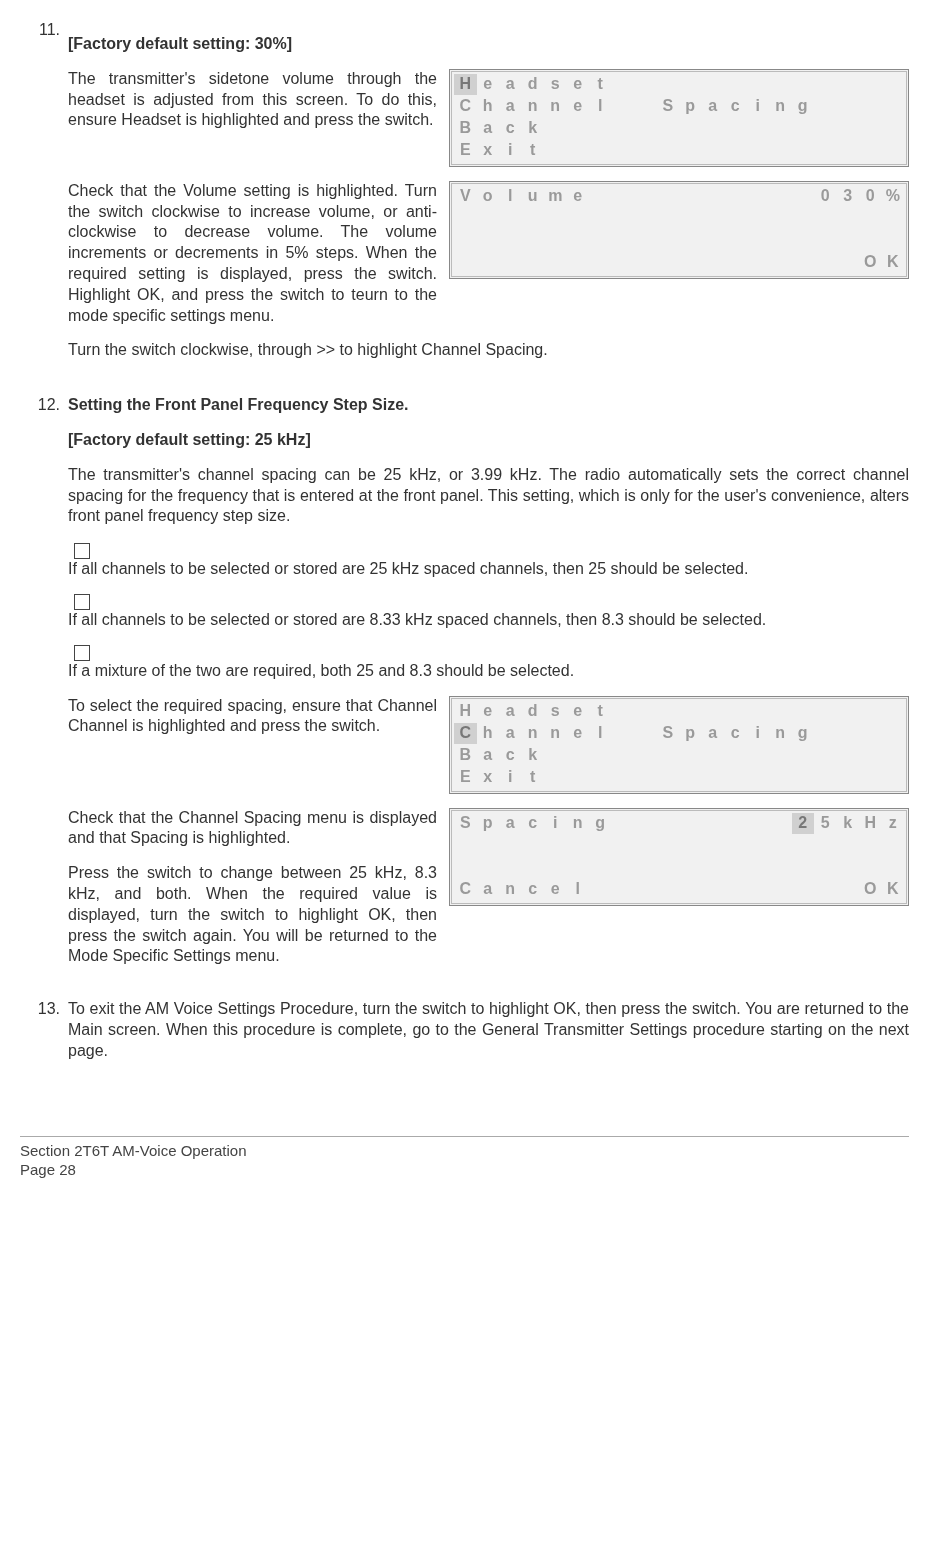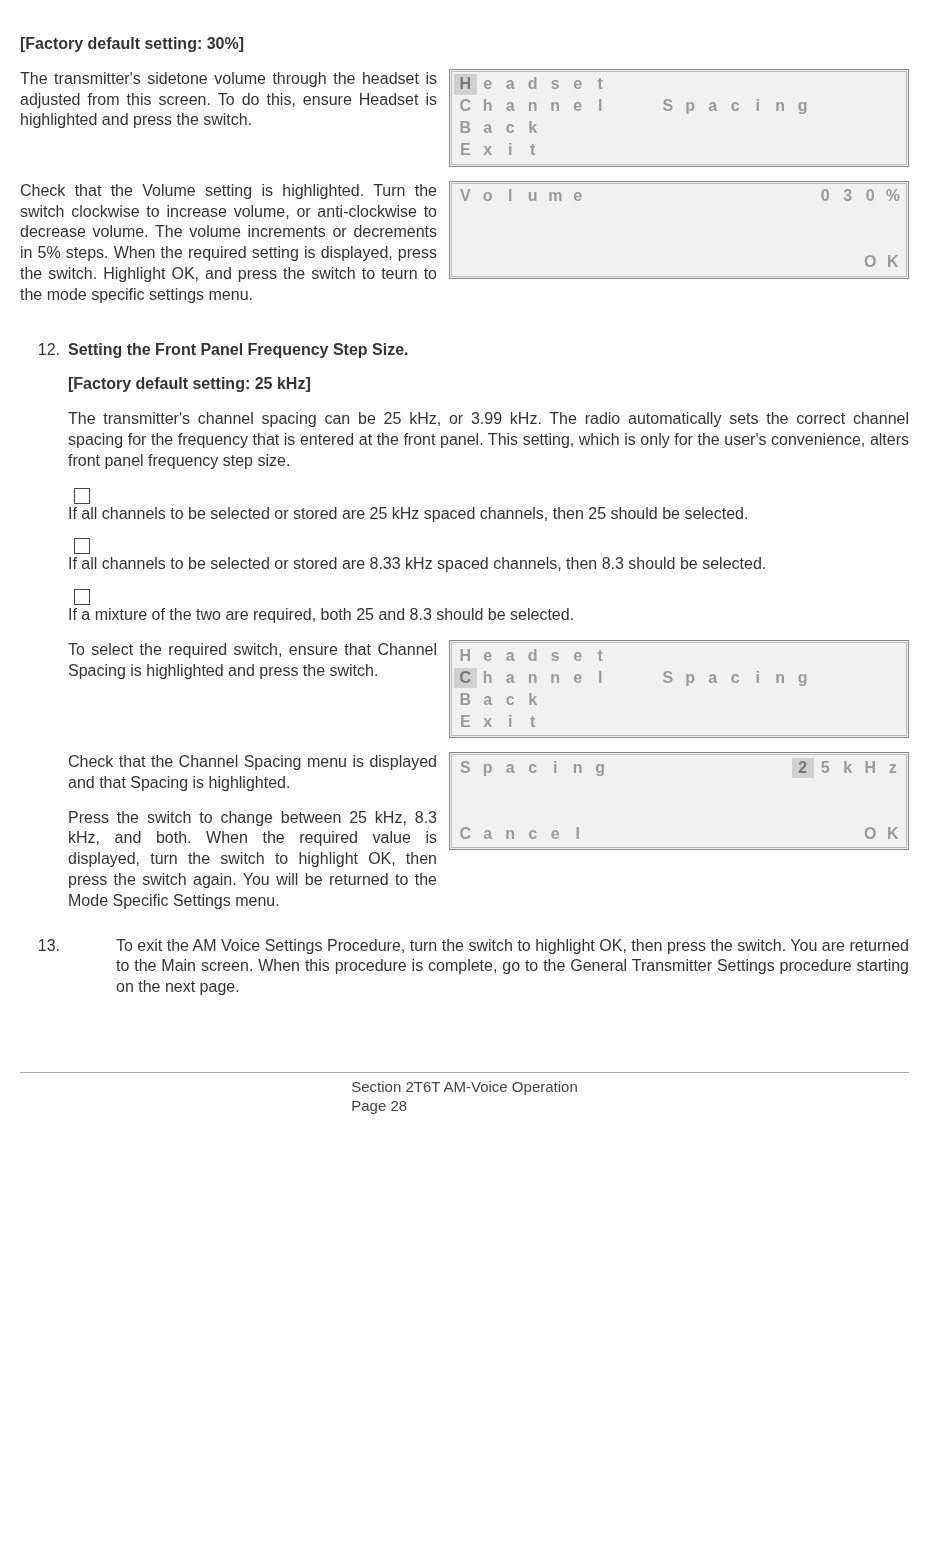--- a/index.html
+++ b/index.html
@@ -41,31 +41,32 @@
   }
   .lcd-cell.hl { background:#d0d0d0; color:#777; }
   .para { margin: 0 0 14px 0; text-align: justify; }
   .bullet-list { margin: 6px 0 14px 0; }
   .bullet-row { display:flex; margin-bottom:12px;flex-direction:column; }
   .bullet-box {
     width:14px; height:14px; border:1.5px solid #444; margin:2px 14px 0 6px; flex-shrink:0;
   }
   .bullet-text { flex:1; text-align: justify; }
   .footer {
-    display:flex; justify-content:center;
+    display:flex; justify-content:flex-start;
     border-top:1px solid #aaa; margin-top:60px; padding-top:4px;
     font-size:15px; color:#444;
   }
   .footer-left { text-align:left; }
   .footer-right { text-align:right; }
 </style>
 </head>
 <body>
 
 <div class="step-row">
+  <div class="step-num">11.</div>
   <div class="step-body">
     <div class="subhead">[Factory default setting: 30%]</div>
 
     <div class="two-col">
       <div class="left-text">The transmitter's sidetone volume through the headset is adjusted from this screen. To do this, ensure Headset is highlighted and press the switch.</div>
       <div class="lcd">
         <div class="lcd-row">
           <span class="lcd-cell hl">H</span>
           <span class="lcd-cell">e</span>
           <span class="lcd-cell">a</span>
@@ -128,20 +129,21 @@
         </div>
         <div class="lcd-row"></div>
         <div class="lcd-row"></div>
         <div class="lcd-row" style="justify-content:flex-end;">
           <span class="lcd-cell">O</span>
           <span class="lcd-cell">K</span>
         </div>
       </div>
     </div>
 
+    <div class="para">Turn the switch clockwise, through &gt;&gt; to highlight Channel Spacing.</div>
   </div>
 </div>
 
 <div class="step-row" style="margin-top:20px;">
   <div class="step-num">12.</div>
   <div class="step-body">
     <div class="bold">Setting the Front Panel Frequency Step Size.</div>
     <div class="subhead">[Factory default setting: 25 kHz]</div>
     <div class="para">The   transmitter's channel spacing can be 25 kHz, or 3.99 kHz. The radio automatically sets the correct channel spacing for the frequency that is entered at the front panel. This setting, which is only for the user's convenience, alters front panel frequency step size.</div>
 
@@ -154,21 +156,21 @@
         <div class="bullet-box"></div>
         <div class="bullet-text">If all channels to be selected or stored are 8.33 kHz spaced channels, then 8.3 should be selected.</div>
       </div>
       <div class="bullet-row">
         <div class="bullet-box"></div>
         <div class="bullet-text">If a mixture of the two are required, both 25 and 8.3 should be selected.</div>
       </div>
     </div>
 
     <div class="two-col">
-      <div class="left-text">To select the required switch, ensure that Channel Spacing is highlighted and press the switch.</div>
+      <div class="left-text">To select the required spacing, ensure that Channel Channel is highlighted and press the switch.</div>
       <div class="lcd">
         <div class="lcd-row">
           <span class="lcd-cell">H</span>
           <span class="lcd-cell">e</span>
           <span class="lcd-cell">a</span>
           <span class="lcd-cell">d</span>
           <span class="lcd-cell">s</span>
           <span class="lcd-cell">e</span>
           <span class="lcd-cell">t</span>
         </div>
@@ -243,21 +245,21 @@
           <span style="display:flex;">
             <span class="lcd-cell">O</span>
             <span class="lcd-cell">K</span>
           </span>
         </div>
       </div>
     </div>
   </div>
 </div>
 
-<div class="step-row" style="margin-top:10px;gap:48px;">
+<div class="step-row" style="margin-top:18px;">
   <div class="step-num">13.</div>
   <div class="step-body para" style="text-align:justify;">To exit the AM Voice Settings Procedure, turn the switch to highlight OK, then press the switch. You are returned to the Main screen. When this procedure is complete, go to the General Transmitter Settings procedure starting on the next page.</div>
 </div>
 
 <div class="footer">
   <div class="footer-left">
     <div>Section 2</div>
     <div>Page 28</div>
   </div>
   <div class="footer-right">T6T AM-Voice Operation</div>

